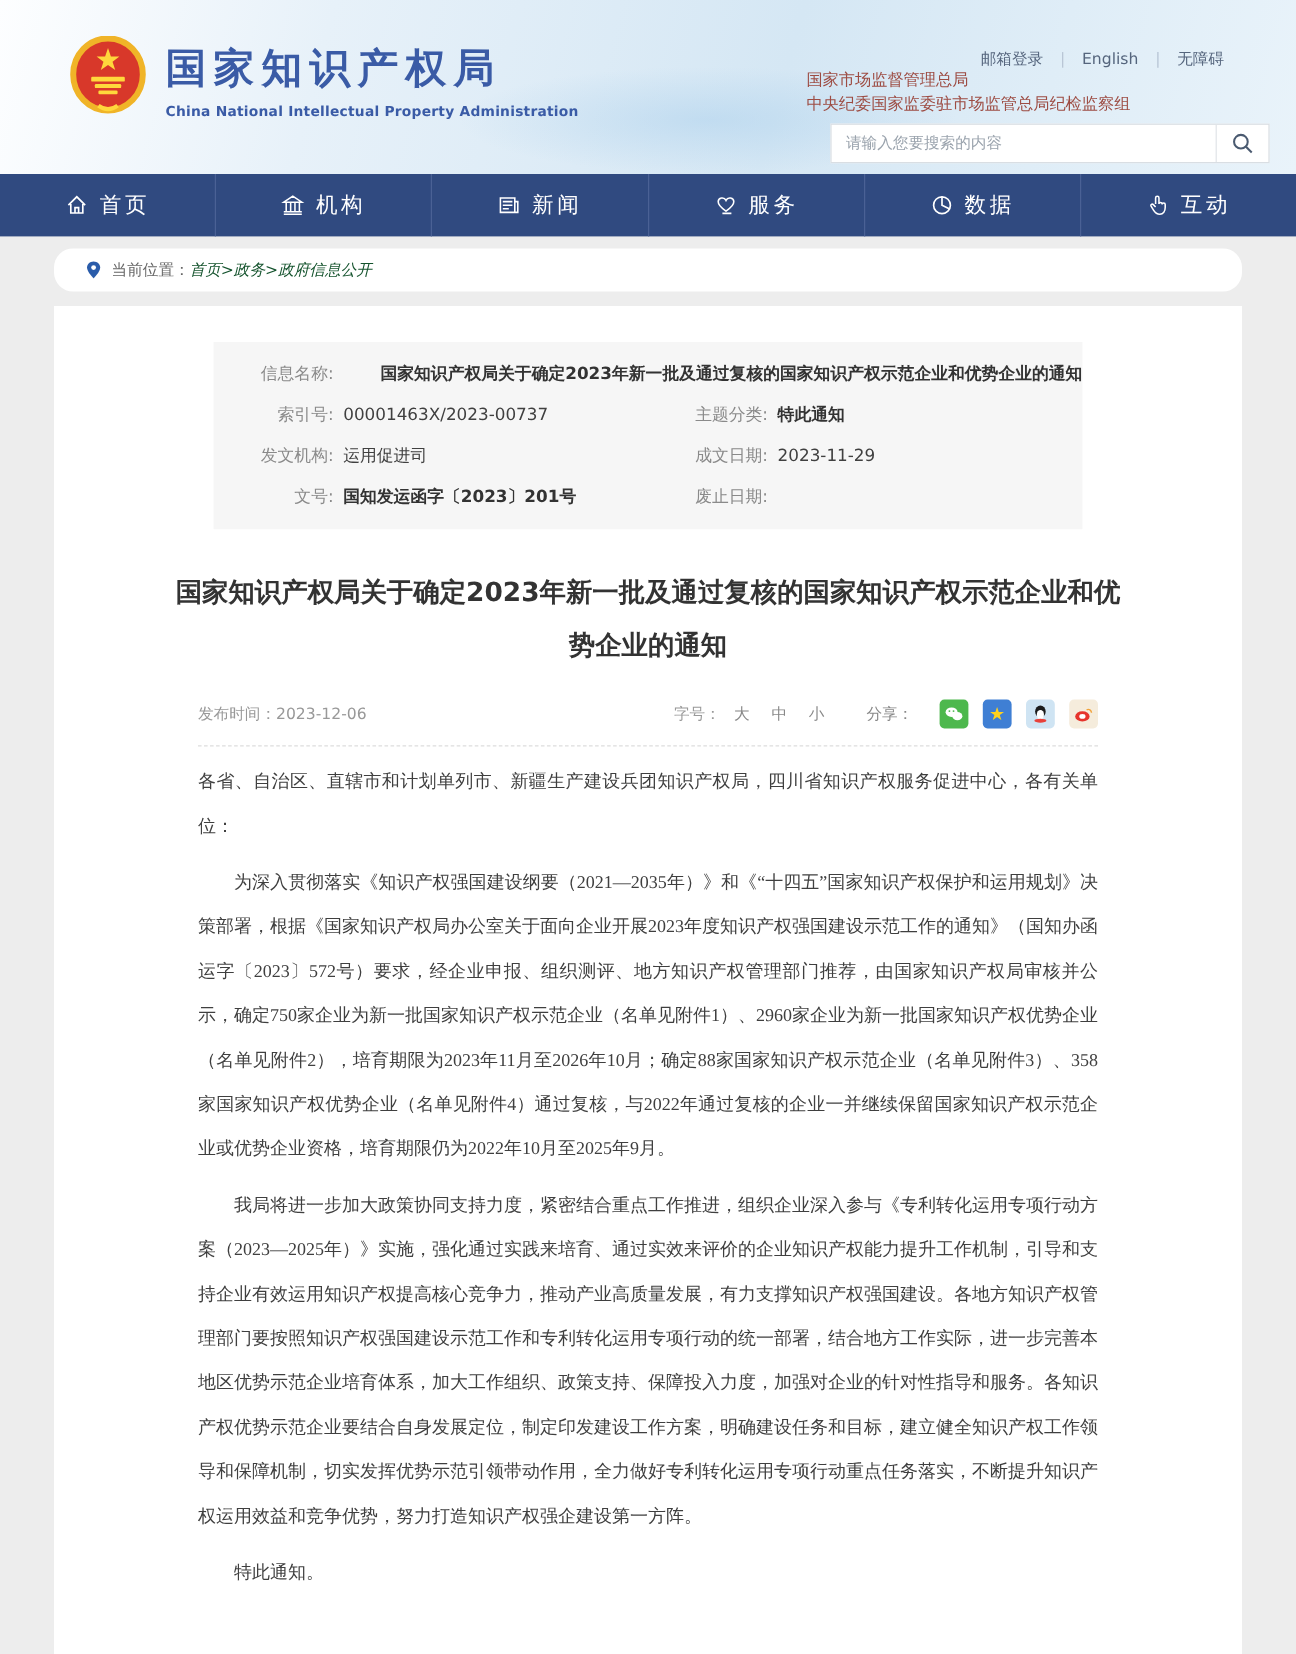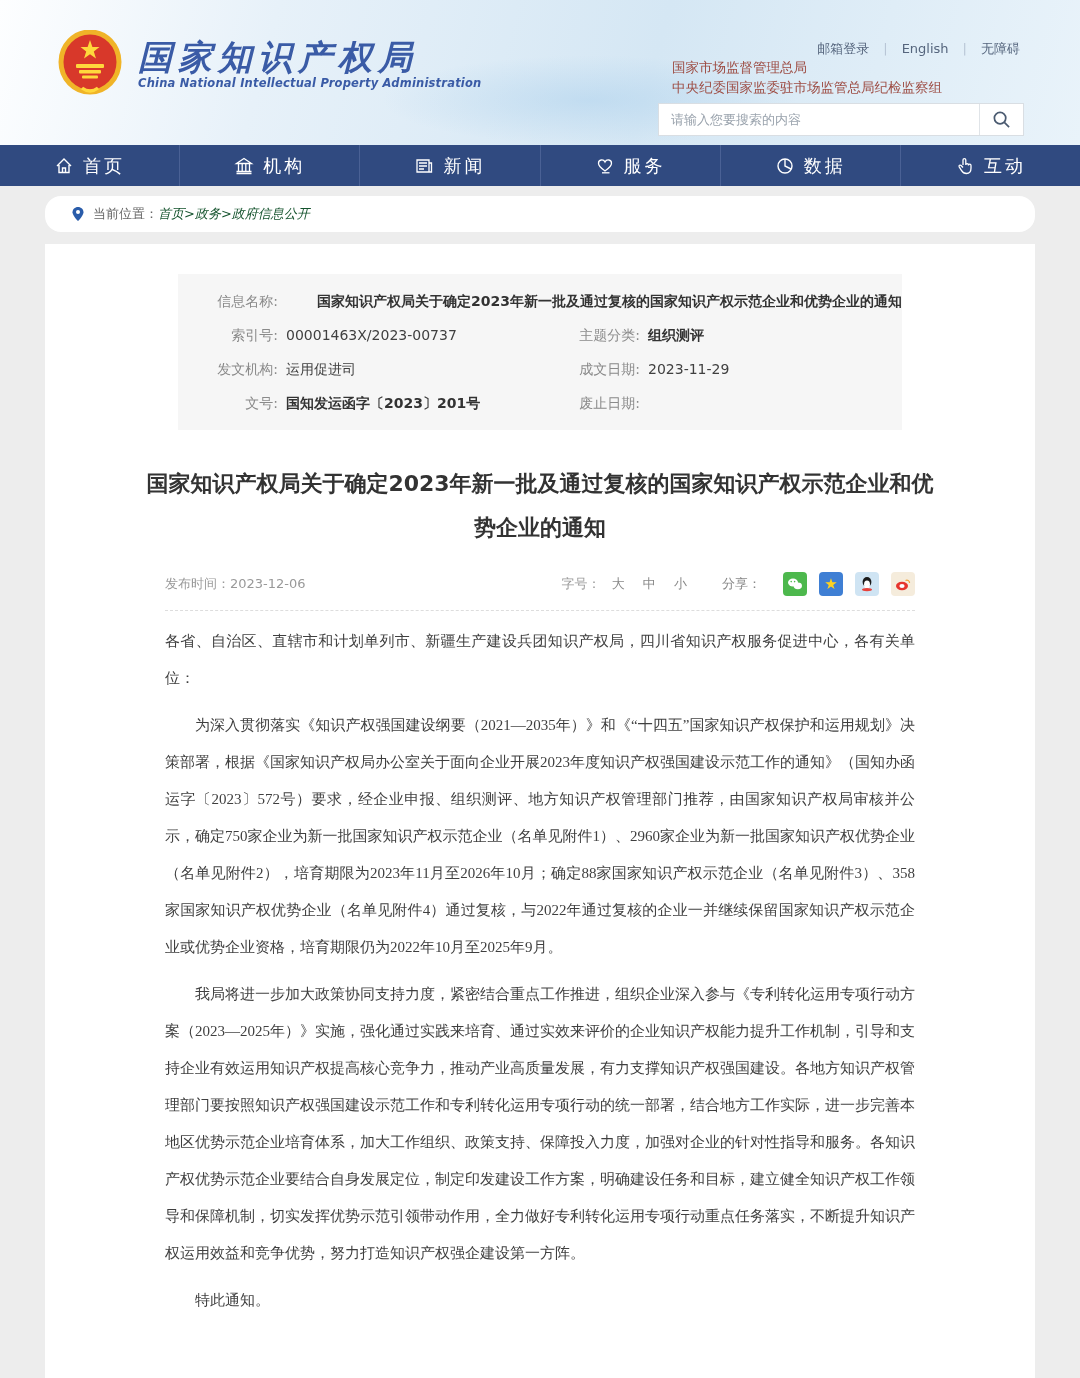--- a/index.html
+++ b/index.html
@@ -16,48 +16,48 @@
     position:relative; height:145px;
     background:linear-gradient(105deg,#fdfeff 0%,#e7f1f9 25%,#d5e7f4 60%,#e9f3fa 100%);
   }
   .banner::after{
     content:""; position:absolute; left:380px; top:55px; width:420px; height:90px;
     background:radial-gradient(ellipse at center, rgba(166,205,235,.45) 0%, rgba(166,205,235,0) 70%);
     border-radius:50%;
   }
   .logo-block { position:absolute; left:58px; top:30px; display:flex; align-items:flex-start; z-index:2; }
   .emblem { width:64px; height:68px; }
-  .site-titles { margin-left:16px; padding-top:8px;font-style:italic; }
+  .site-titles { margin-left:16px; padding-top:8px; }
   .site-title { font-size:34px; font-weight:bold; color:#3a5ba6; letter-spacing:6px; line-height:38px; }
-  .site-subtitle { font-size:11.5px; font-weight:bold; color:#3a5ba6; margin-top:0; letter-spacing:.2px; }
+  .site-subtitle { font-size:11.5px; font-weight:bold; color:#3a5ba6; margin-top:10px; letter-spacing:.2px; }
 
   .top-links { position:absolute; top:40px; right:50px; font-size:13px; color:#55657d; z-index:2; }
   .top-links span.lnk { cursor:pointer; margin:0 10px; }
   .top-links span.sep { color:#b9c6d6; margin:0 4px; }
 
   .org-links { position:absolute; left:672px; top:57px; font-size:13.5px; color:#9d4c43; line-height:20px; z-index:2; }
   .org-links div { cursor:pointer; }
 
   .search-bar {
-    position:absolute; left:658px; top:103px; width:366px; height:33px;
+    position:absolute; left:692px; top:103px; width:366px; height:33px;
     background:#ffffff; border:1px solid #d9dee3; display:flex; align-items:flex-start; z-index:2;
   }
   .search-input {
     flex:1; border:none; outline:none; height:100%; padding:0 12px;
     font-size:13px; color:#333; background:transparent;
     font-family:"DejaVu Sans","Liberation Sans",sans-serif;
   }
   .search-input::placeholder { color:#9aa3ad; }
   .search-btn {
     width:44px; height:100%; border:none; background:transparent; cursor:pointer;
     border-left:1px solid #e0e4e8; display:flex; align-items:center; justify-content:center;
   }
 
   
-  .nav { display:flex; height:41px; background:#304a80; position:relative; }
+  .nav { display:flex; height:52px; background:#304a80; position:relative; }
   .nav-item {
     flex:1; display:flex; align-items:center; justify-content:center;
     color:#ffffff; font-size:18px; letter-spacing:3px; cursor:pointer; position:relative;
     border-right:1px solid #4a6195;
   }
   .nav-item:last-child { border-right:none; }
   .nav-item .nicon { margin-right:9px; display:inline-flex; }
   .nav-item.active { background:#24396b; }
   .nav-item.active .red-bar {
     position:absolute; top:-5px; left:0; right:0; height:5px; background:#b5433d;
@@ -228,21 +228,21 @@
           <span class="info-value strong">国家知识产权局关于确定2023年新一批及通过复核的国家知识产权示范企业和优势企业的通知</span>
         </div>
       </div>
       <div class="info-row">
         <div class="info-cell">
           <span class="info-label">索引号:</span>
           <span class="info-value">00001463X/2023-00737</span>
         </div>
         <div class="info-cell">
           <span class="info-label">主题分类:</span>
-          <span class="info-value strong">组织测评</span>
+          <span class="info-value strong">特此通知</span>
         </div>
       </div>
       <div class="info-row">
         <div class="info-cell">
           <span class="info-label">发文机构:</span>
           <span class="info-value">运用促进司</span>
         </div>
         <div class="info-cell">
           <span class="info-label">成文日期:</span>
           <span class="info-value">2023-11-29</span>

